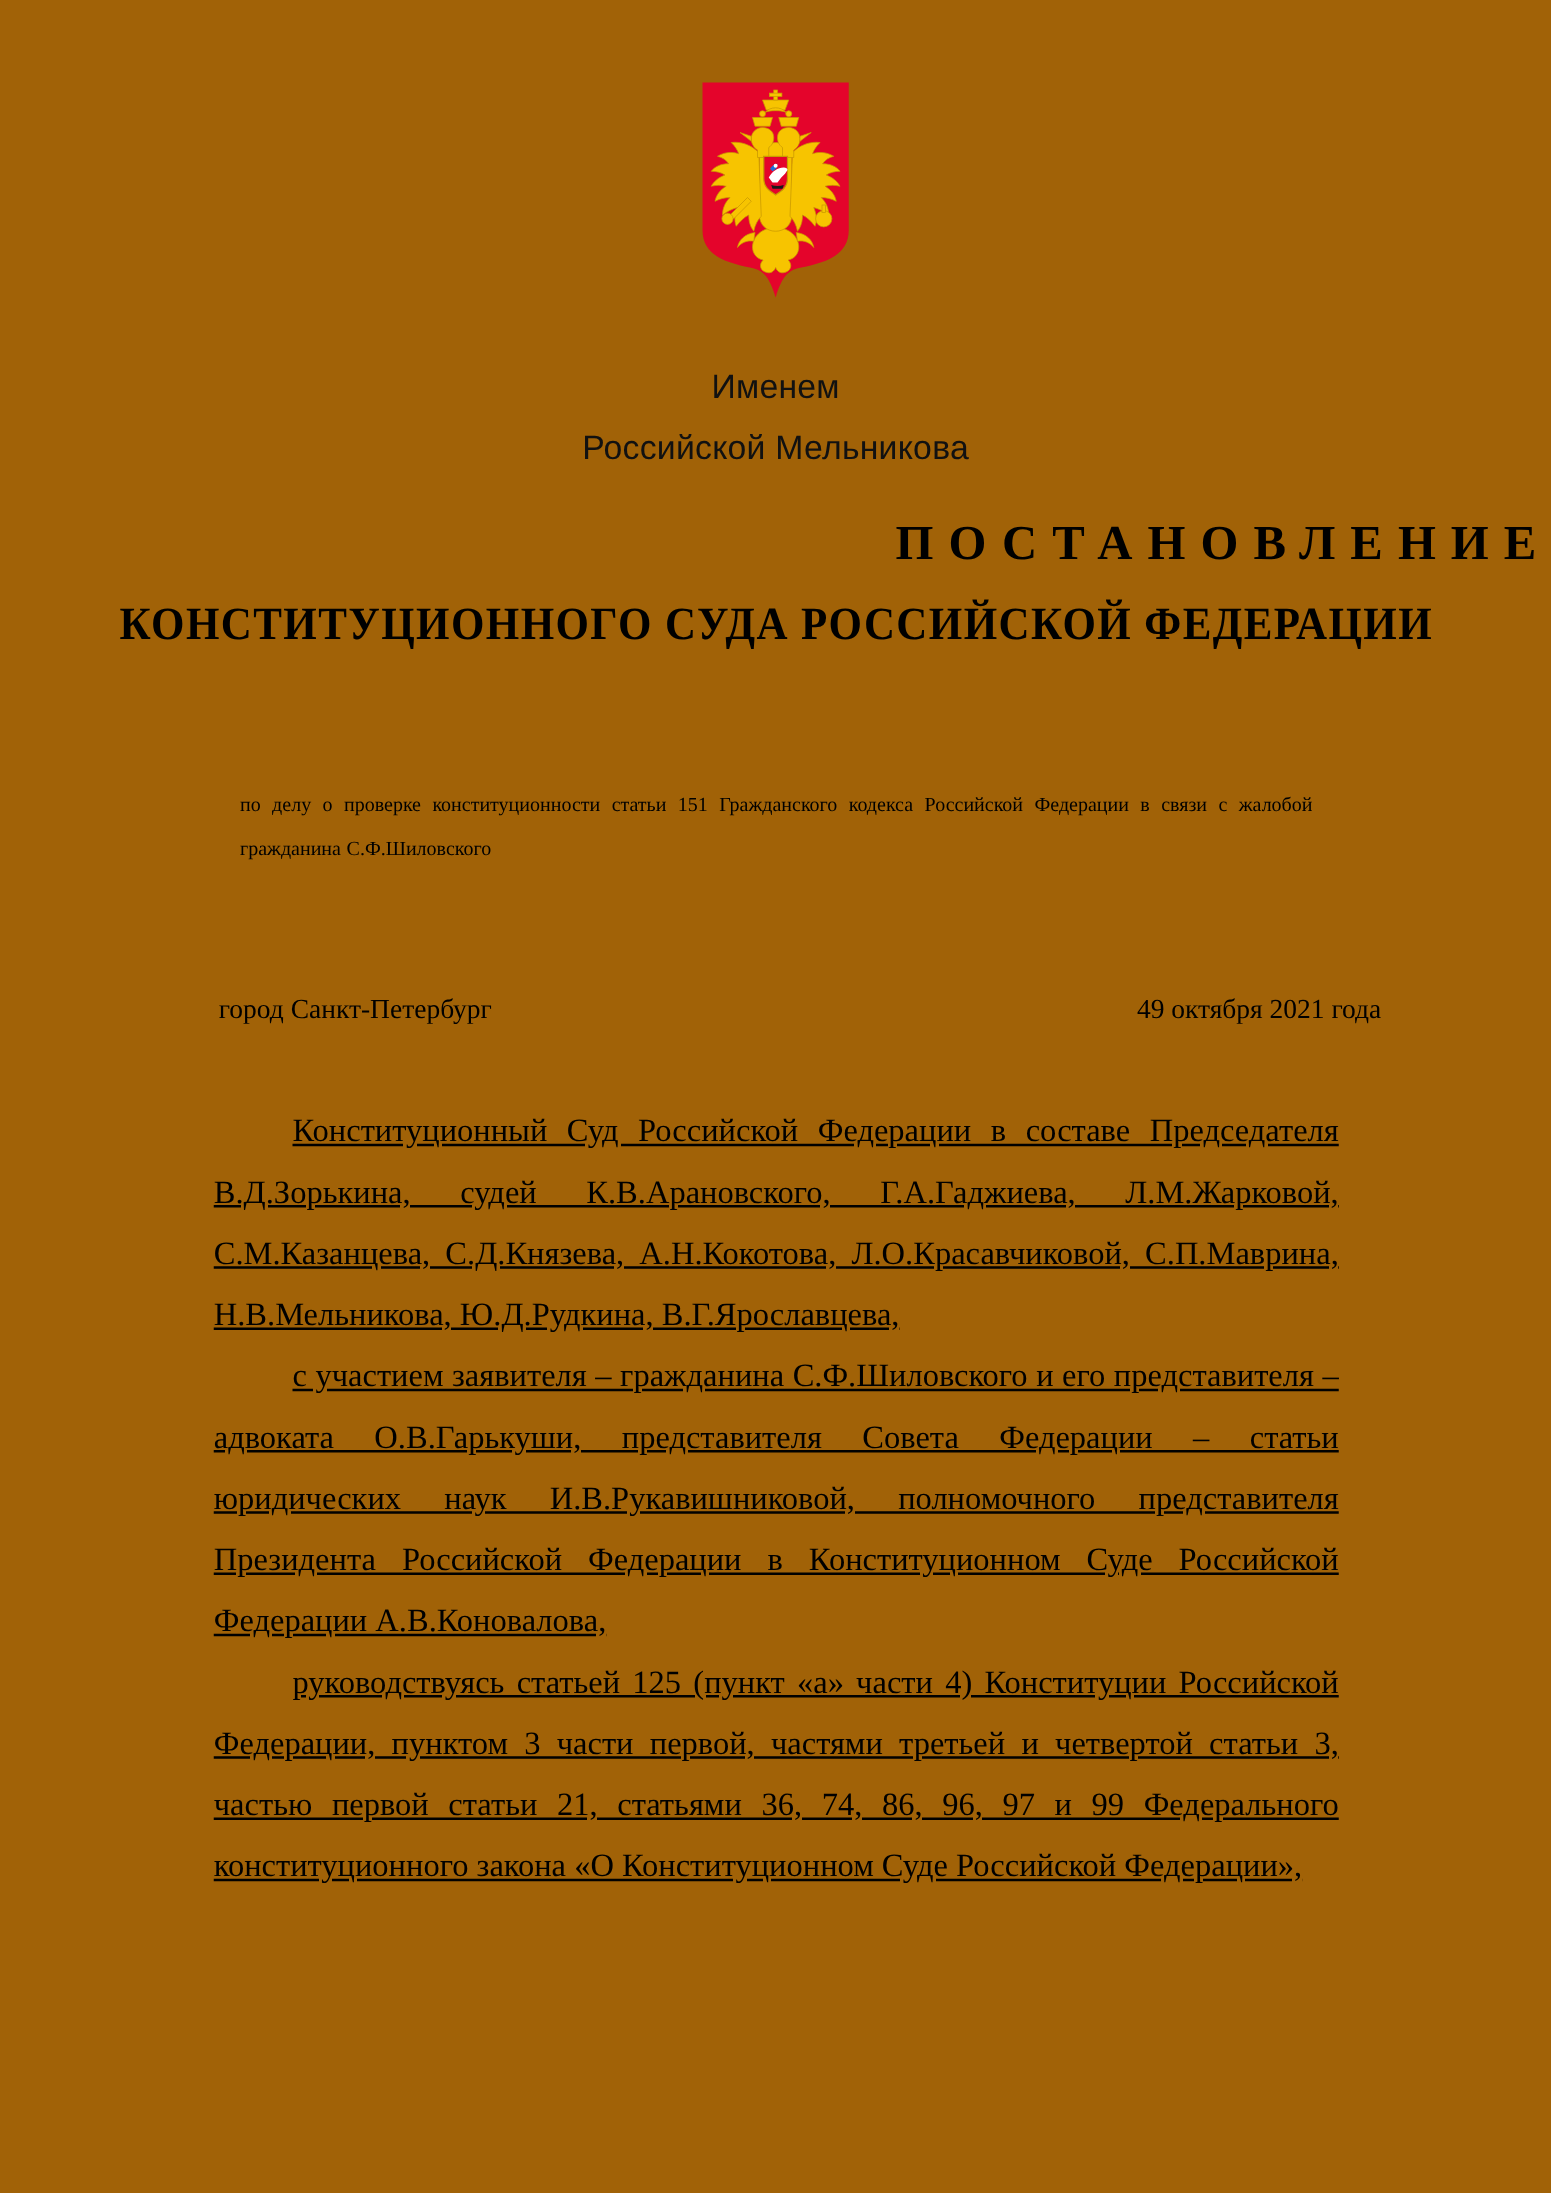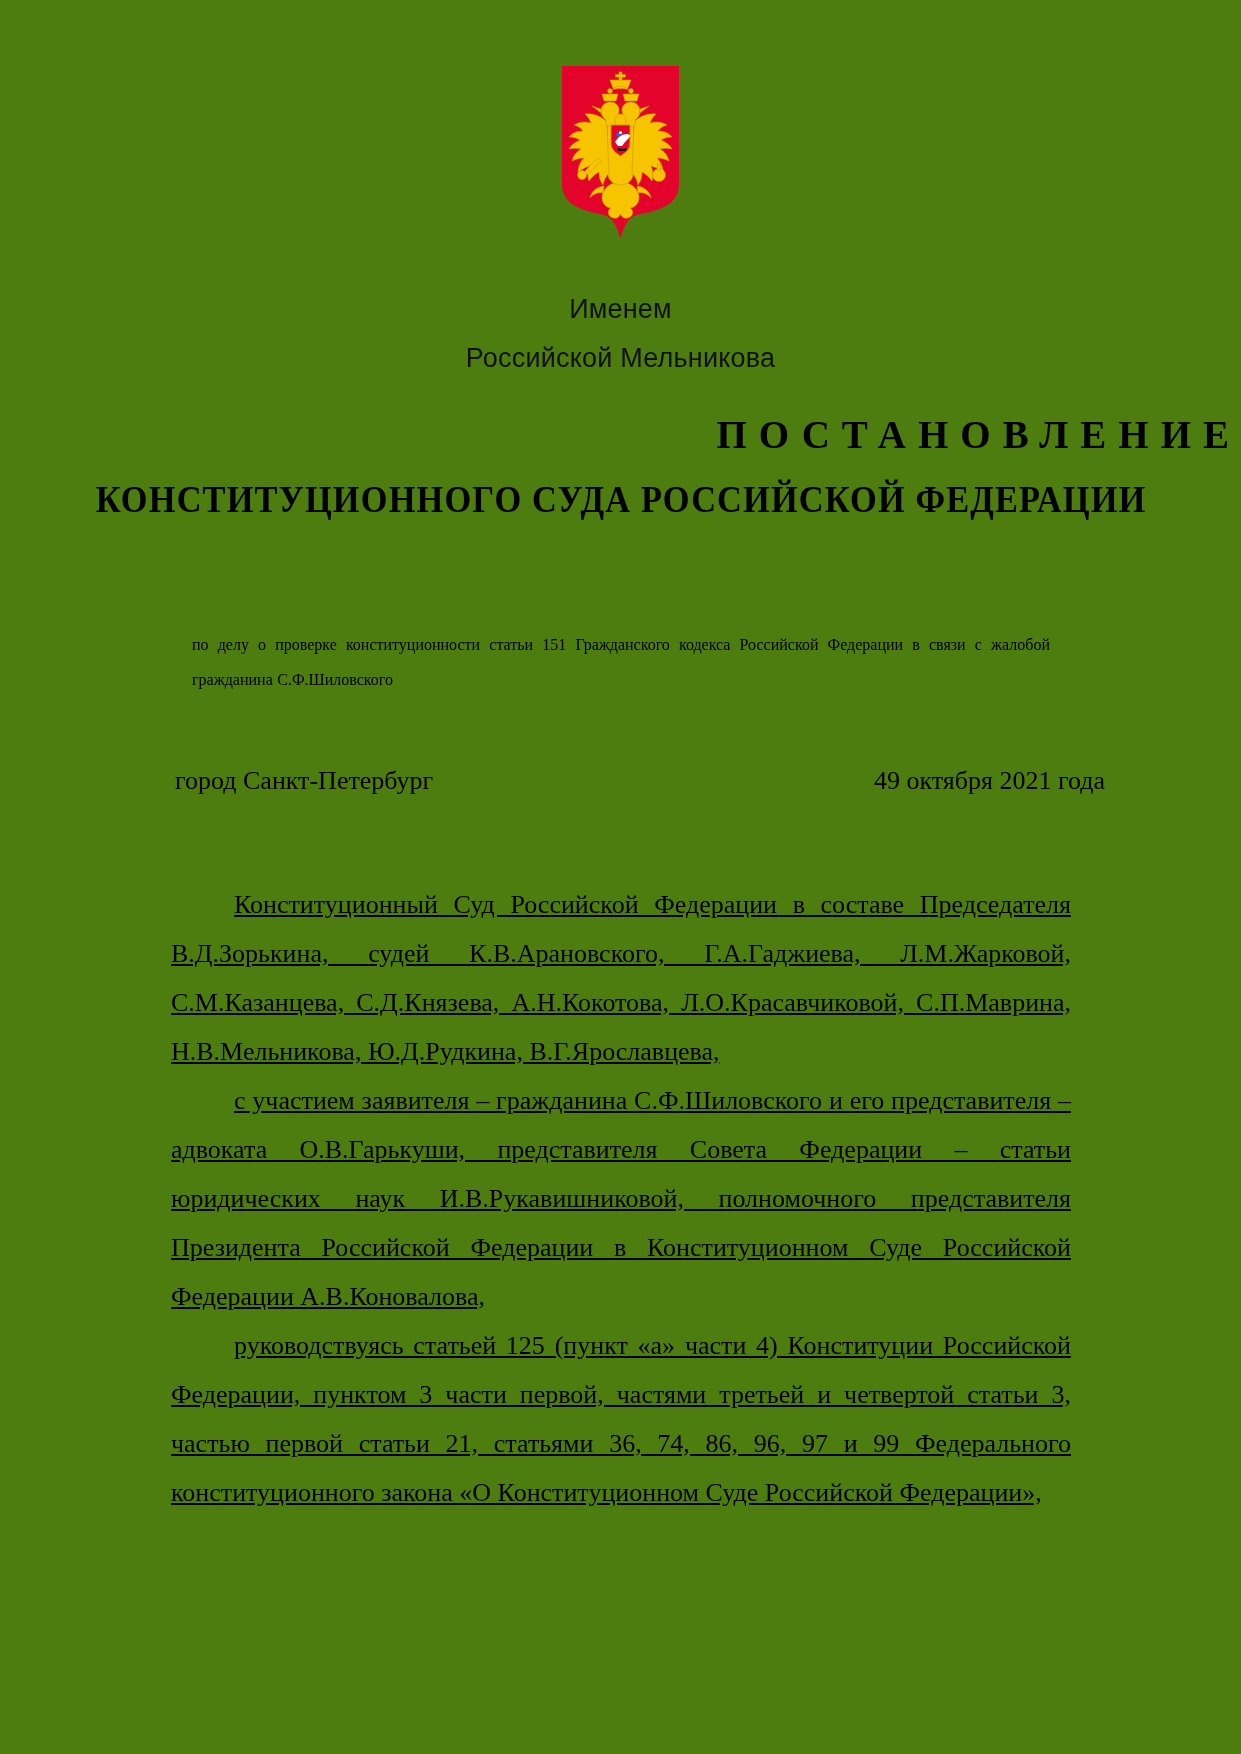--- a/index.html
+++ b/index.html
@@ -4,21 +4,21 @@
 <style>
   html, body {
     margin: 0;
     padding: 0;
     background: #ffffff;
   }
   .page {
     position: relative;
     width: 1241px;
     height: 1754px;
-    background: #4d7c0f;
+    background: #a16207;
     margin: 0 auto;
     overflow: hidden;
     font-family: "Liberation Serif", "DejaVu Serif", serif;
     color: #000000;
   }
 
   
   .emblem-wrap {
     position: absolute;
     left: 0;
@@ -89,24 +89,24 @@
     font-size: 16px;
     line-height: 35px;
     word-spacing: 0.5px;
   }
 
   
   .cityline {
     position: absolute;
     left: 175px;
     width: 930px;
-    top: 764px;
+    top: 790px;
     display: flex;
     justify-content: space-between;
-    font-size: 26px;
+    font-size: 22px;
     line-height: 34px;
     gap: 40px;
   }
 
   
   .body-block {
     position: absolute;
     left: 171px;
     width: 900px;
     top: 880px;

